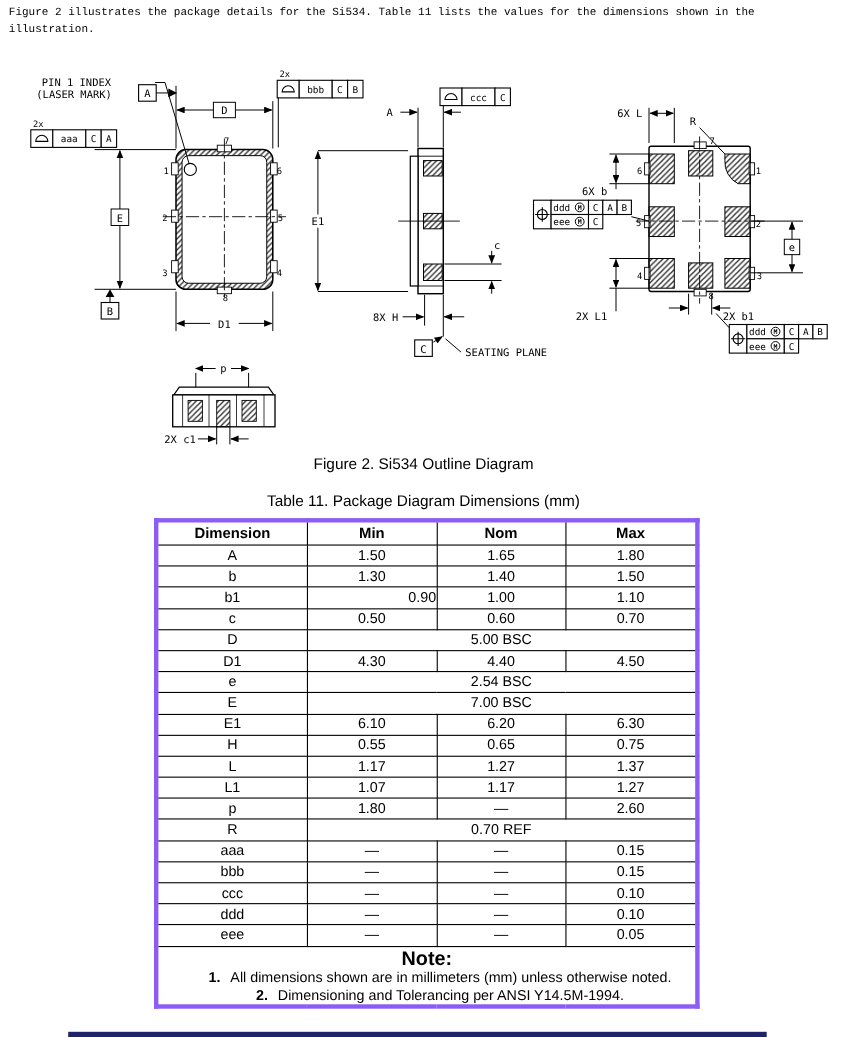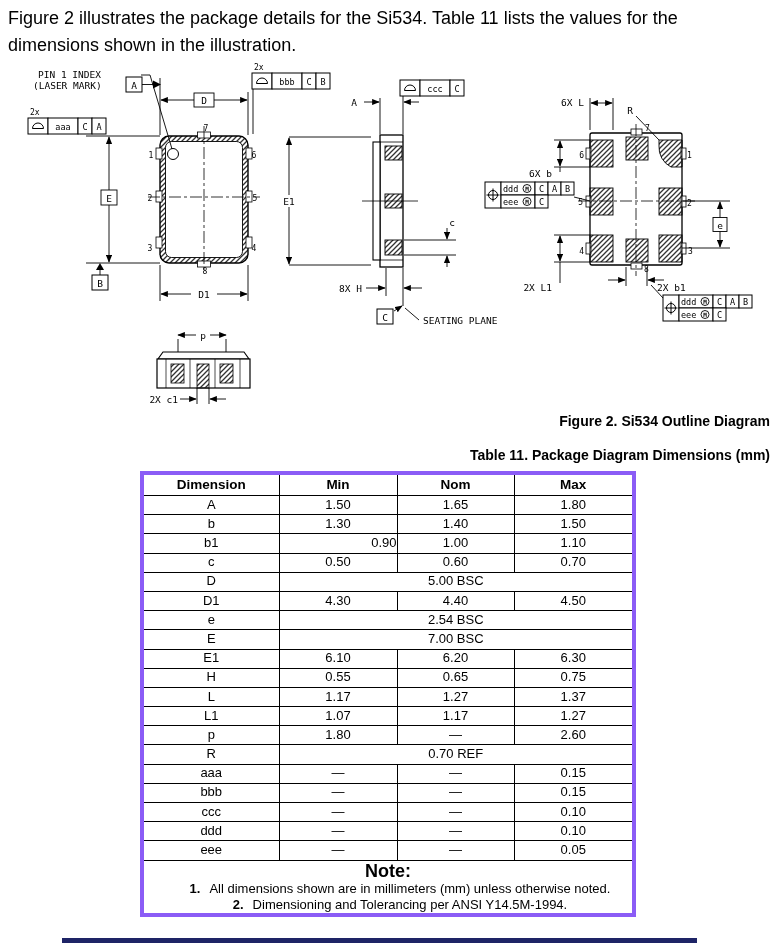--- a/index.html
+++ b/index.html
@@ -2,31 +2,31 @@
 <html><head>
 <meta charset="utf-8">
 <style>
   html,body { margin:0; padding:0; }
   body {
     width:770px; height:943px; position:relative; background:#fff;
     font-family:"Liberation Sans", sans-serif; color:#000; overflow:hidden;
   }
   .intro {
     position:absolute; left:8px; top:5px; width:758px;
-    font-size:18px; line-height:1.5;
+    font-size:10px; line-height:1.5;font-family:Liberation Mono, monospace;
   }
   svg.drawing { position:absolute; left:0; top:58px; }
   svg text { font-family:"DejaVu Sans Mono", monospace; fill:#000; }
   .t9  { font-size:9.5px; }
   .t8  { font-size:8px; }
   .fcf { font-size:8.5px; }
   .m6  { font-size:6px; font-weight:bold; }
   .fig-caption, .table-title {
-    position:absolute; left:0; width:770px; text-align:right;
-    font-weight:bold; font-size:14px;
+    position:absolute; left:0; width:770px; text-align:center;
+    font-weight:normal; font-size:14px;
   }
   .fig-caption { top:413px; }
   .table-title { top:447px; }
   .tbl-wrap { position:absolute; left:140px; top:471px; width:492px; }
   table.dims {
     border-collapse:collapse; width:492px; table-layout:fixed;
     border:4px solid #8b5cf6;
   }
   table.dims th, table.dims td {
     border:1px solid #000; text-align:center; padding:0;

